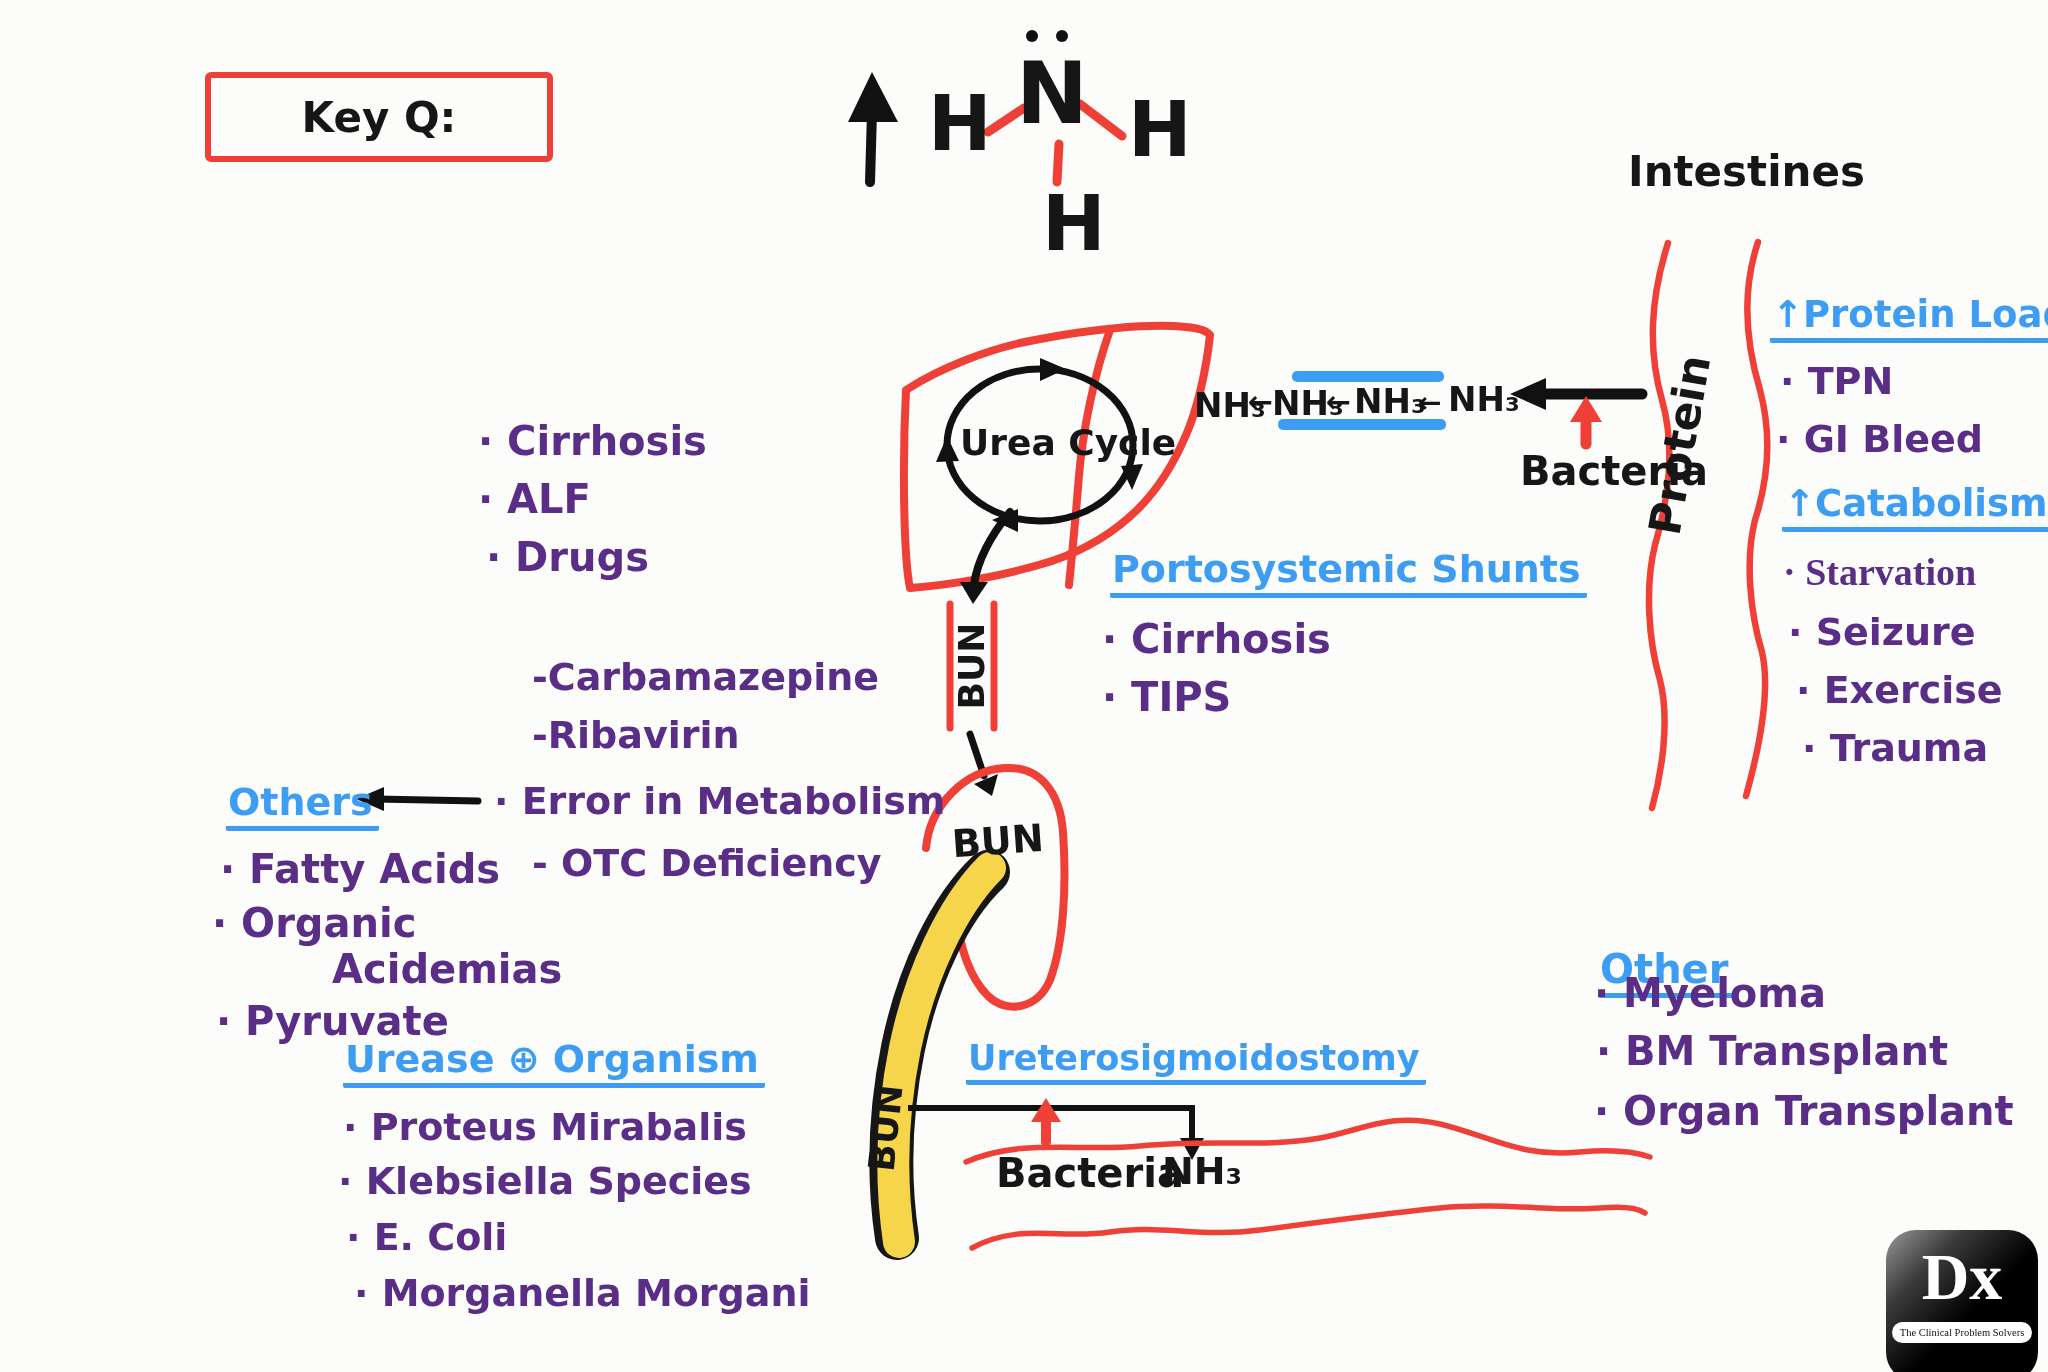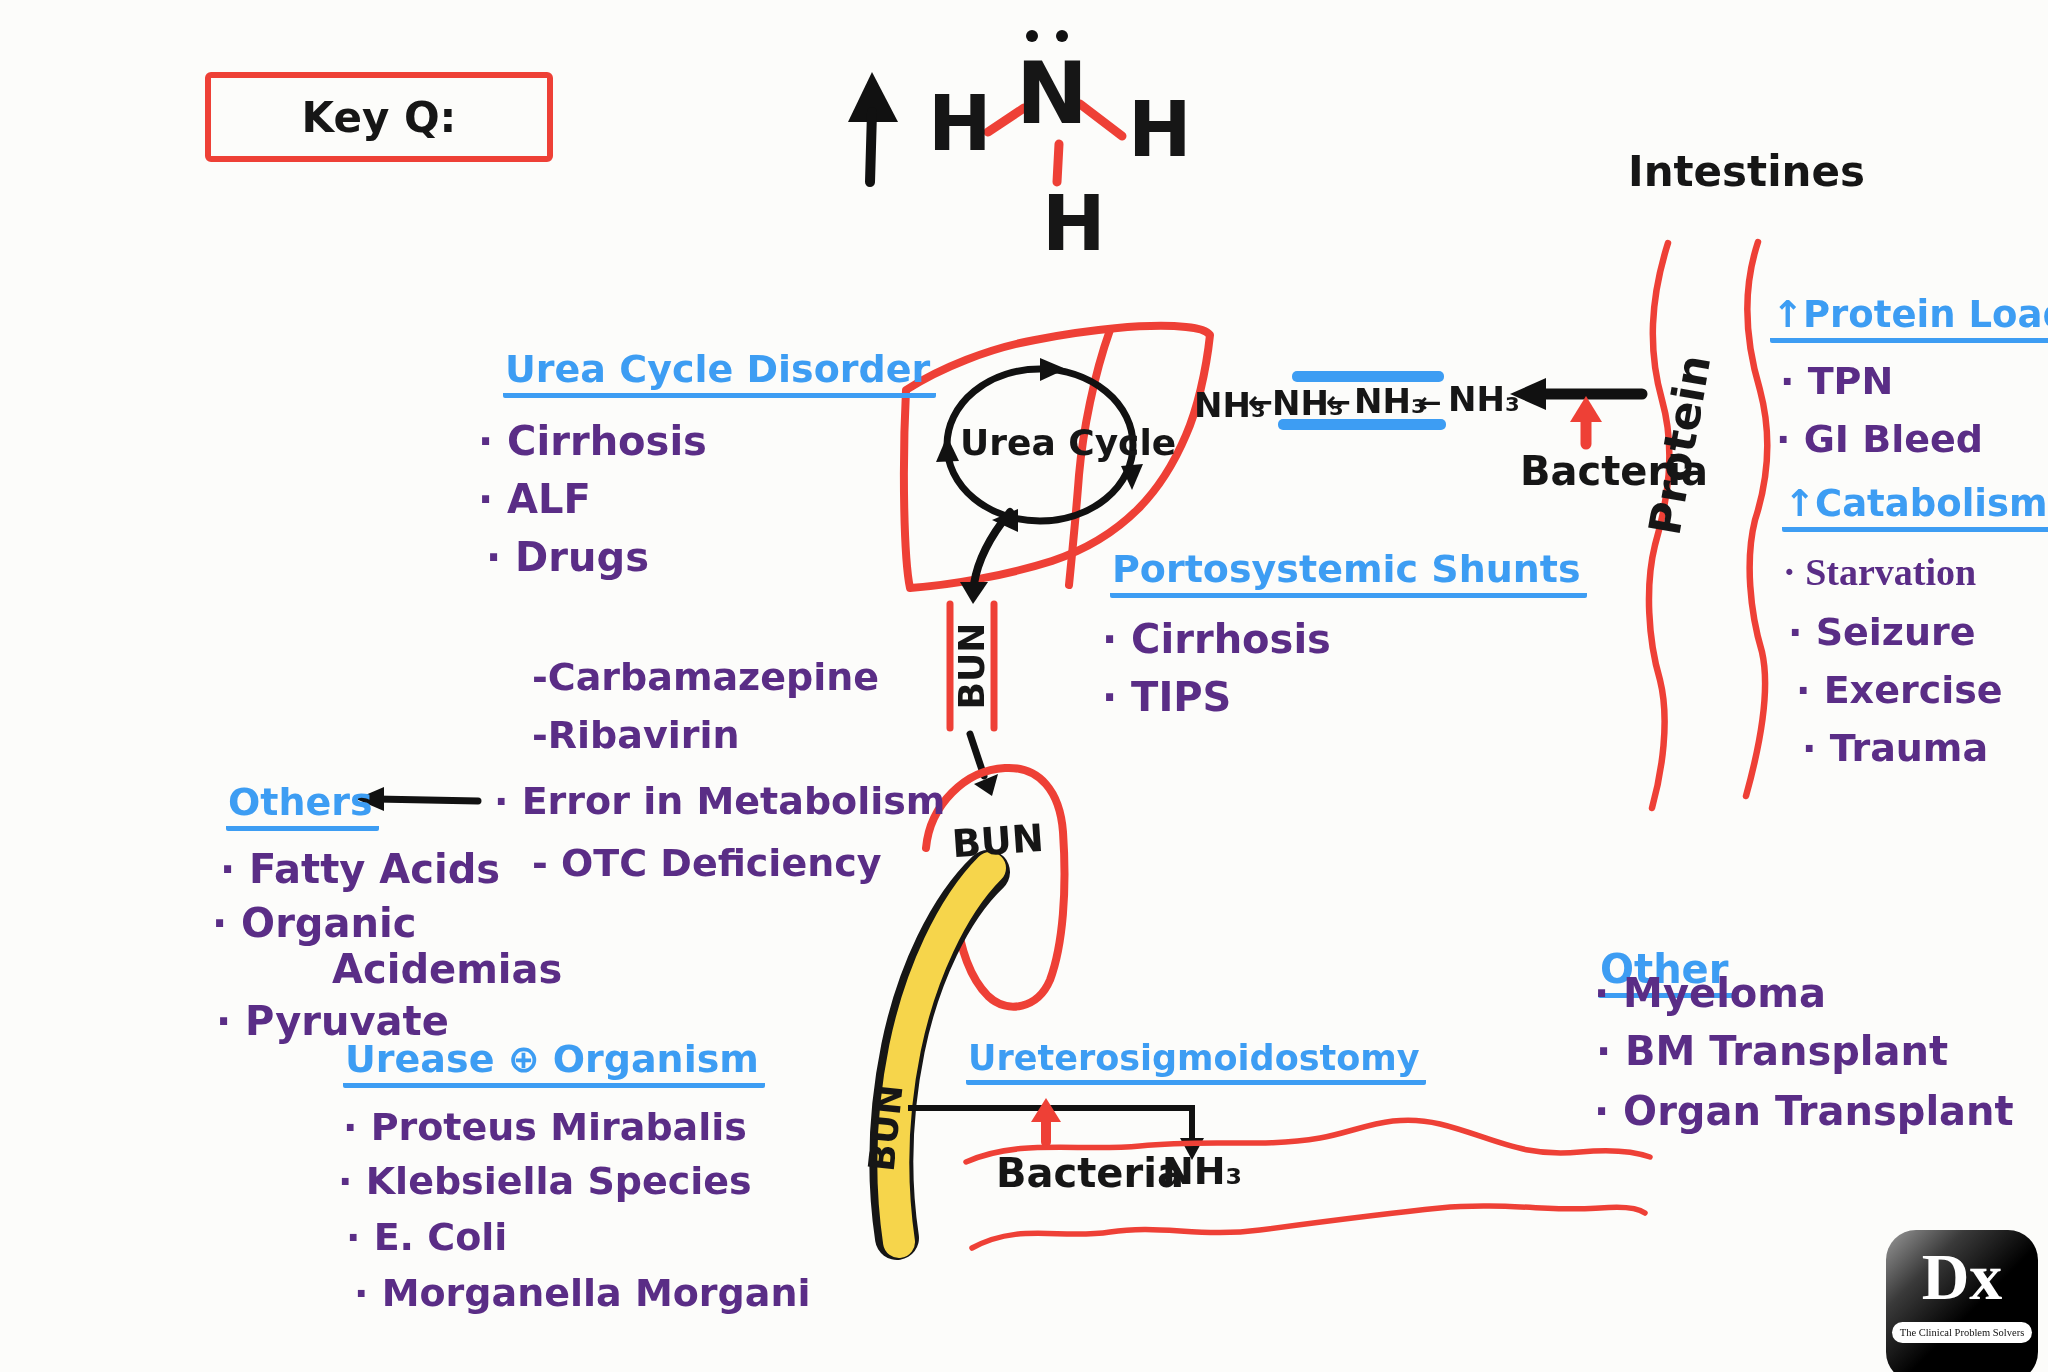--- a/index.html
+++ b/index.html
@@ -137,21 +137,20 @@
   <div class="t blueh" style="left:1770px;top:296px;font-size:37px;">↑Protein Load</div>
   <div class="t purple" style="left:1780px;top:362px;font-size:38px;">· TPN</div>
   <div class="t purple" style="left:1776px;top:420px;font-size:38px;">· GI Bleed</div>
 
   <div class="t blueh" style="left:1782px;top:485px;font-size:37px;">↑Catabolism</div>
   <div class="t purple" style="left:1783px;top:553px;font-size:38px;font-family:Liberation Serif, serif;">· Starvation</div>
   <div class="t purple" style="left:1788px;top:613px;font-size:38px;">· Seizure</div>
   <div class="t purple" style="left:1796px;top:671px;font-size:38px;">· Exercise</div>
   <div class="t purple" style="left:1802px;top:729px;font-size:38px;">· Trauma</div>
 
-  <div class="t blueh" style="left:503px;top:350px;font-size:38px;">Urea Cycle Disorder</div>
   <div class="t purple" style="left:478px;top:420px;font-size:40px;">· Cirrhosis</div>
   <div class="t purple" style="left:478px;top:478px;font-size:40px;">· ALF</div>
   <div class="t purple" style="left:486px;top:536px;font-size:40px;">· Drugs</div>
   <div class="t purple" style="left:532px;top:658px;font-size:38px;">-Carbamazepine</div>
   <div class="t purple" style="left:532px;top:716px;font-size:38px;">-Ribavirin</div>
   <div class="t purple" style="left:532px;top:844px;font-size:38px;">- OTC Deficiency</div>
   <div class="t purple" style="left:494px;top:782px;font-size:38px;">· Error in Metabolism</div>
 
   <div class="t blueh" style="left:226px;top:783px;font-size:38px;">Others</div>
   <div class="t purple" style="left:220px;top:848px;font-size:40px;">· Fatty Acids</div>

